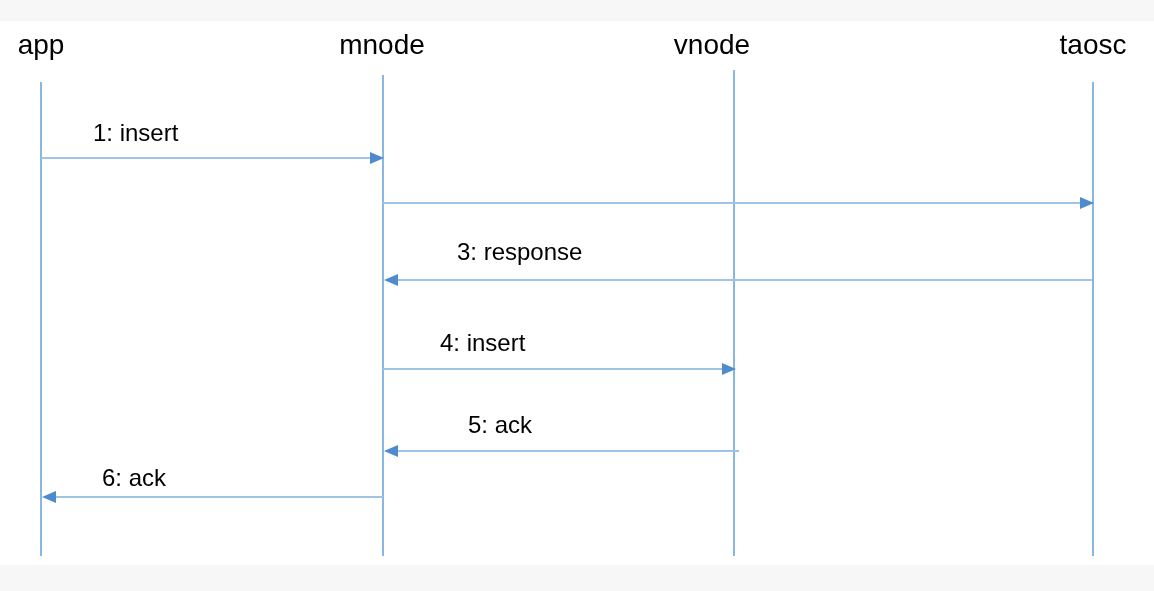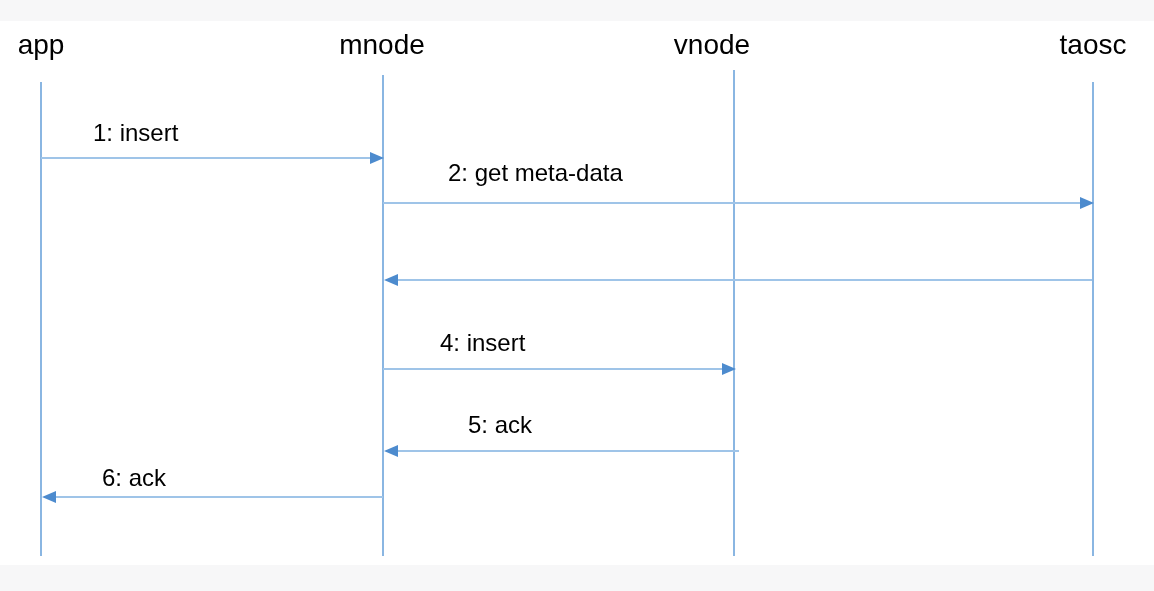--- a/index.html
+++ b/index.html
@@ -75,24 +75,24 @@
 
   <div class="lifeline" style="left:40px;  top:82px; height:474px"></div>
   <div class="lifeline" style="left:382px; top:75px; height:481px"></div>
   <div class="lifeline" style="left:733px; top:70px; height:486px"></div>
   <div class="lifeline" style="left:1092px; top:82px; height:474px"></div>
 
   <div class="msg-label" style="left:93px; top:119px">1: insert</div>
   <div class="msg-line" style="left:41px; top:157px; width:331px"></div>
   <div class="arrow-head right" style="left:370px; top:152px"></div>
 
-  <div class="msg-label" style="left:448px; top:159px">2: get meta-data</div>
   <div class="msg-line" style="left:383px; top:202px; width:697px"></div>
   <div class="arrow-head right" style="left:1080px; top:197px"></div>
 
+  <div class="msg-label" style="left:457px; top:238px">3: response</div>
   <div class="msg-line" style="left:397px; top:279px; width:695px"></div>
   <div class="arrow-head left" style="left:384px; top:274px"></div>
 
   <div class="msg-label" style="left:440px; top:329px">4: insert</div>
   <div class="msg-line" style="left:383px; top:368px; width:341px"></div>
   <div class="arrow-head right" style="left:722px; top:363px"></div>
 
   <div class="msg-label" style="left:468px; top:411px">5: ack</div>
   <div class="msg-line" style="left:397px; top:450px; width:342px"></div>
   <div class="arrow-head left" style="left:384px; top:445px"></div>

